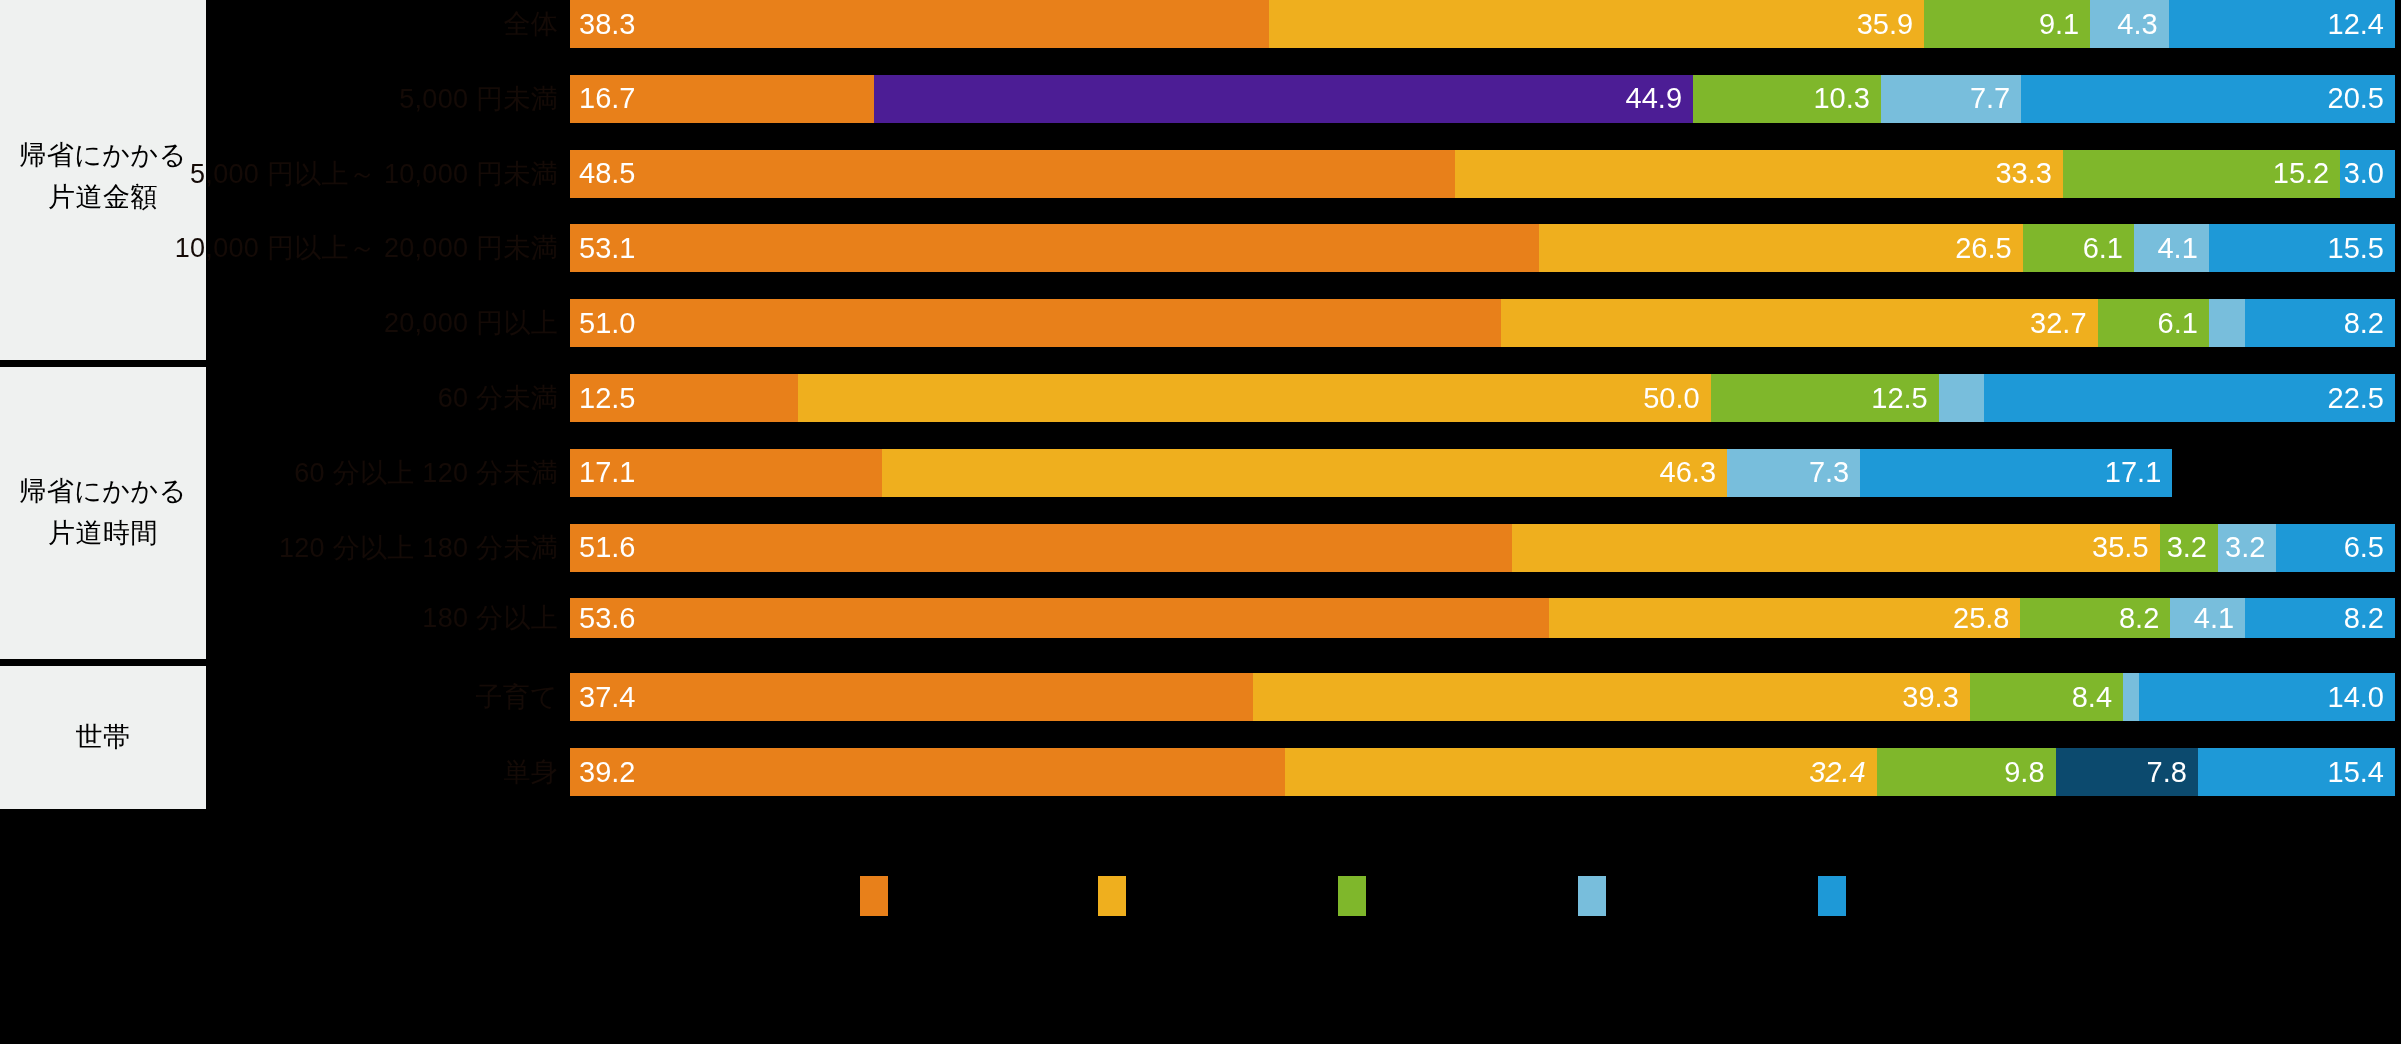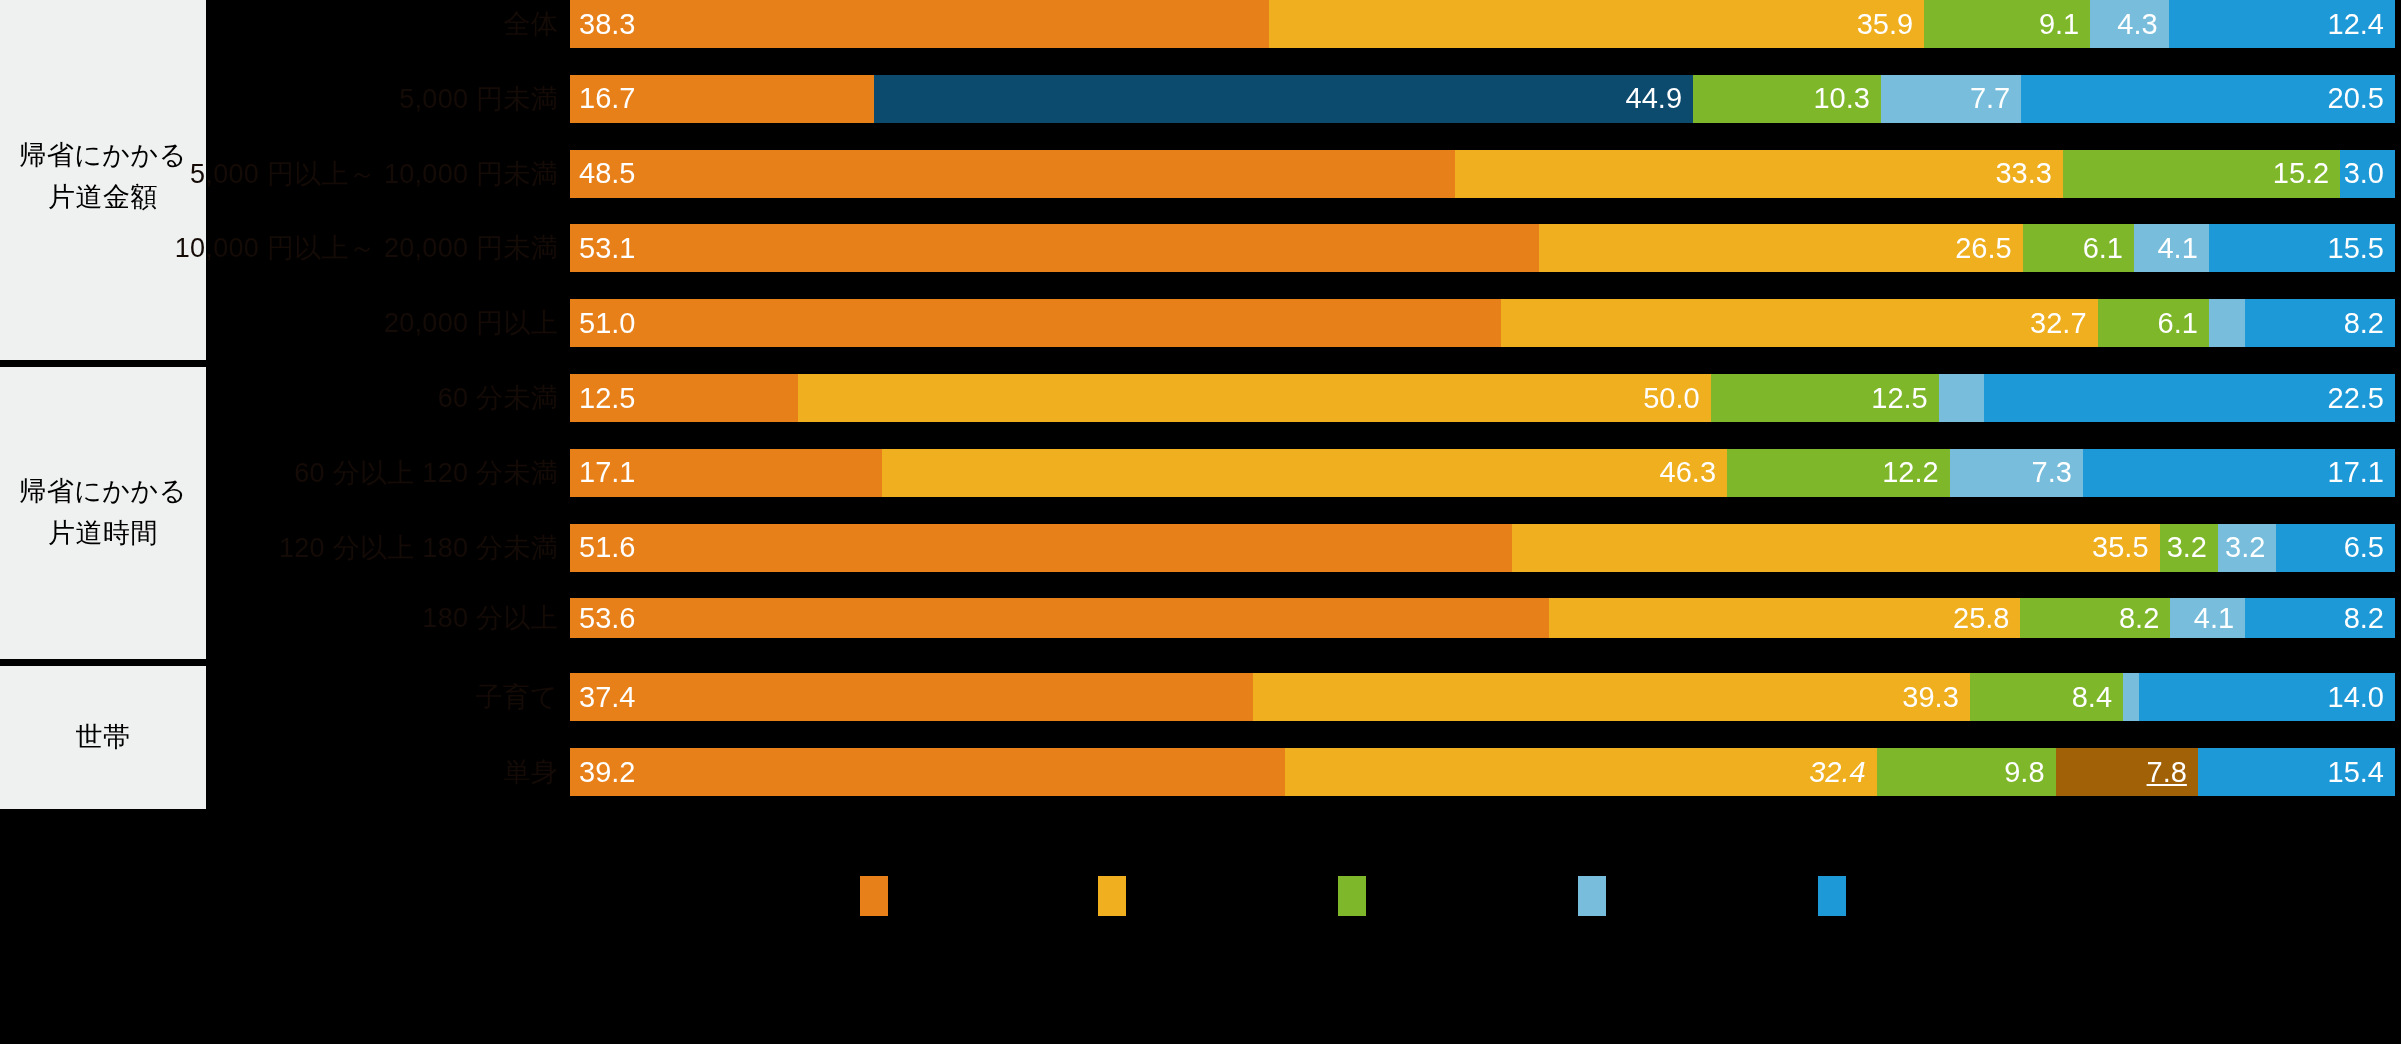--- a/index.html
+++ b/index.html
@@ -75,21 +75,21 @@
           <span>12.4</span>
         </div>
       </div>
     </div>
     <div class="row" style="top: 74.8px; height: 48px;">
       <div class="row-label">5,000 円未満</div>
       <div class="bar">
         <div class="seg first" style="background: rgb(232, 128, 26); width: 16.6833%;">
           <span>16.7</span>
         </div>
-        <div class="seg" style="background: #0c4a6e; width: 44.8551%;">
+        <div class="seg" style="background: #4c1d95; width: 44.8551%;">
           <span>44.9</span>
         </div>
         <div class="seg" style="background: rgb(127, 183, 43); width: 10.2897%;">
           <span>10.3</span>
         </div>
         <div class="seg" style="background: rgb(120, 190, 220); width: 7.69231%;">
           <span>7.7</span>
         </div>
         <div class="seg" style="background: rgb(30, 153, 215); width: 20.4795%;">
           <span>20.5</span>
@@ -172,23 +172,20 @@
     </div>
     <div class="row" style="top: 448.8px; height: 48px;">
       <div class="row-label">60 分以上 120 分未満</div>
       <div class="bar">
         <div class="seg first" style="background: rgb(232, 128, 26); width: 17.1%;">
           <span>17.1</span>
         </div>
         <div class="seg" style="background: rgb(239, 175, 30); width: 46.3%;">
           <span>46.3</span>
         </div>
-        <div class="seg" style="background: rgb(127, 183, 43); width: 12.2%;">
-          <span>12.2</span>
-        </div>
         <div class="seg" style="background: rgb(120, 190, 220); width: 7.3%;">
           <span>7.3</span>
         </div>
         <div class="seg" style="background: rgb(30, 153, 215); width: 17.1%;">
           <span>17.1</span>
         </div>
       </div>
     </div>
     <div class="row" style="top: 523.6px; height: 48px;">
       <div class="row-label">120 分以上 180 分未満</div>
@@ -253,21 +250,21 @@
       <div class="bar">
         <div class="seg first" style="background: rgb(232, 128, 26); width: 39.2%;">
           <span>39.2</span>
         </div>
         <div class="seg" style="background: rgb(239, 175, 30); width: 32.4%; font-style: italic;">
           <span>32.4</span>
         </div>
         <div class="seg" style="background: rgb(127, 183, 43); width: 9.8%;">
           <span>9.8</span>
         </div>
-        <div class="seg" style="background: #a16207; width: 7.8%; text-decoration: underline;">
+        <div class="seg" style="background: #0c4a6e; width: 7.8%;">
           <span>7.8</span>
         </div>
         <div class="seg" style="background: rgb(30, 153, 215); width: 10.8%;">
           <span>15.4</span>
         </div>
       </div>
     </div>
   </div>
 
 <div id="legend">

